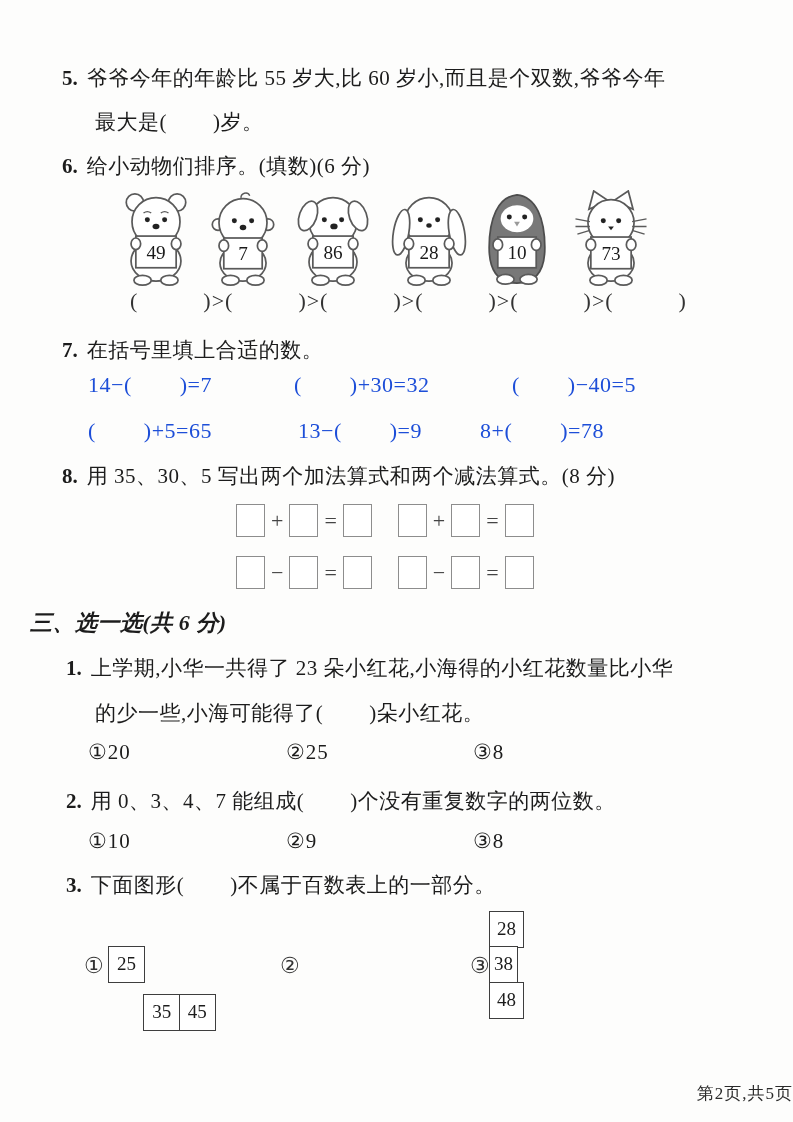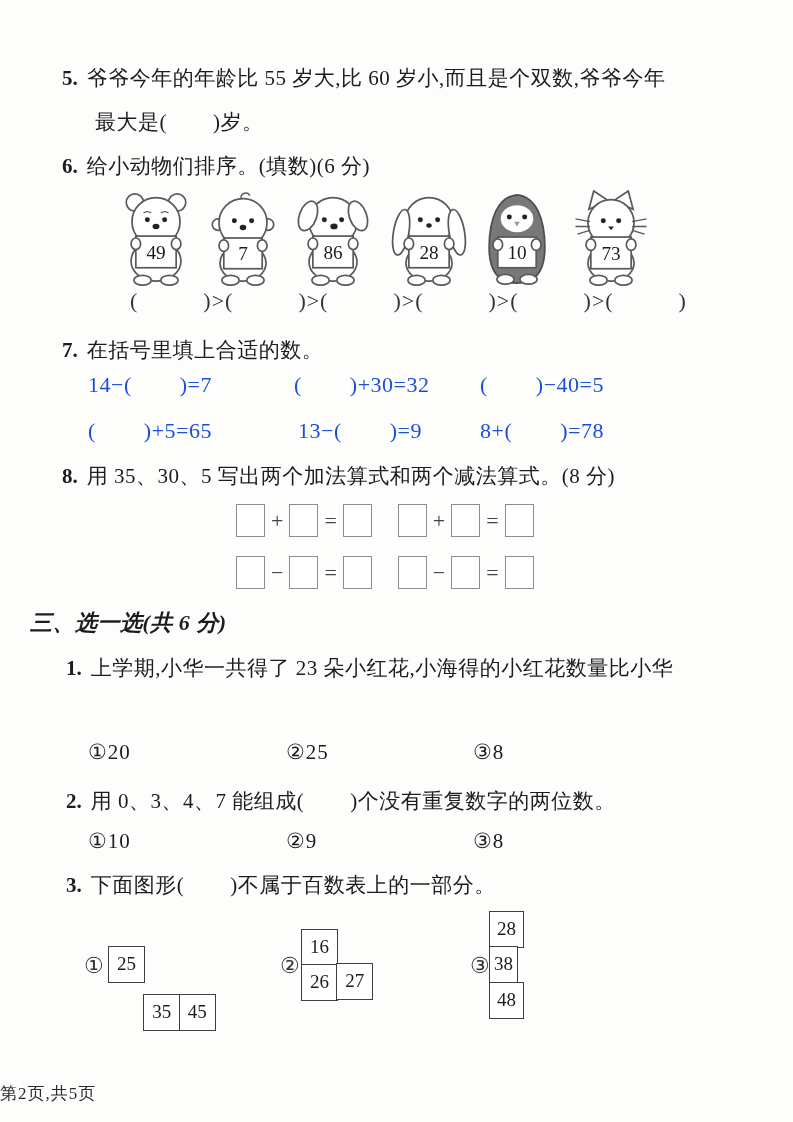--- a/index.html
+++ b/index.html
@@ -27,21 +27,21 @@
   .cellcol{position:absolute;display:flex;flex-direction:column;}
   .cell{
     box-sizing:border-box;width:37px;height:37px;border:1.7px solid #3e3e3e;
     background:#fff;text-align:center;line-height:34px;font-size:19px;flex:0 0 auto;
   }
   .cellrow .cell + .cell{margin-left:-1.7px;margin-top:48px;}
   .cellcol .cell + .cell, .cellcol .cellrow2{margin-top:-1.7px;}
   .cellrow2{display:flex;}
   .cellrow2 .cell + .cell{margin-left:-1.7px;}
   .diag-label{position:absolute;font-size:22px;color:#333;}
-  .footer{position:absolute;left:0;right:0;text-align:left;font-size:17px;color:#2a2a2a;letter-spacing:1px;}
+  .footer{position:absolute;left:0;right:0;text-align:right;font-size:17px;color:#2a2a2a;letter-spacing:1px;}
   
   .animal{position:absolute;width:82px;height:96px;}
   .animal svg{width:100%;height:100%;}
   .ln{stroke:#5a5a5a;stroke-width:1.8;fill:#fff;}
   .lnthin{stroke:#5a5a5a;stroke-width:1.4;fill:none;}
   .dark{fill:#222;stroke:none;}
   .pengbody{fill:#787878;stroke:#4d4d4d;stroke-width:1.8;}
   .pengwhite{fill:#fff;stroke:none;}
   svg text{font-family:"Liberation Serif","DejaVu Serif",serif;font-size:20px;fill:#1a1a1a;}
 </style>
@@ -173,21 +173,21 @@
   </div>
 
   <div class="compare" style="left:130px;top:288px;">(          )&gt;(          )&gt;(          )&gt;(          )&gt;(          )&gt;(          )</div>
 
   <div class="abs qline" style="left:62px;top:336px;">
     <span class="qnum">7.</span>
     <span class="txt">在括号里填上合适的数。</span>
   </div>
   <div class="eq" style="left:88px;top:372px;">14−(        )=7</div>
   <div class="eq" style="left:294px;top:372px;">(        )+30=32</div>
-  <div class="eq" style="left:480px;top:372px;">(        )−40=5</div>
+  <div class="eq" style="left:512px;top:372px;">(        )−40=5</div>
   <div class="eq" style="left:88px;top:418px;">(        )+5=65</div>
   <div class="eq" style="left:298px;top:418px;">13−(        )=9</div>
   <div class="eq" style="left:480px;top:418px;">8+(        )=78</div>
 
   <div class="abs qline" style="left:62px;top:462px;">
     <span class="qnum">8.</span>
     <span class="txt">用 35、30、5 写出两个加法算式和两个减法算式。(8 分)</span>
   </div>
 
   <div class="boxrow" style="left:236px;top:504px;">
@@ -217,20 +217,21 @@
     <span class="op">=</span>
     <div class="sq"></div>
   </div>
 
   <div class="abs sec-title" style="left:30px;top:608px;">三、选一选(共 6 分)</div>
 
   <div class="abs qline" style="left:66px;top:654px;">
     <span class="qnum">1.</span>
     <span class="txt">上学期,小华一共得了 23 朵小红花,小海得的小红花数量比小华</span>
   </div>
+  <div class="abs indent" style="left:95px;top:699px;">的少一些,小海可能得了(        )朵小红花。</div>
   <div class="opt" style="left:88px;top:740px;">①20</div>
   <div class="opt" style="left:286px;top:740px;">②25</div>
   <div class="opt" style="left:473px;top:740px;">③8</div>
 
   <div class="abs qline" style="left:66px;top:787px;">
     <span class="qnum">2.</span>
     <span class="txt">用 0、3、4、7 能组成(        )个没有重复数字的两位数。</span>
   </div>
   <div class="opt" style="left:88px;top:829px;">①10</div>
   <div class="opt" style="left:286px;top:829px;">②9</div>
@@ -242,27 +243,20 @@
   </div>
 
   <div class="diag-label" style="left:84px;top:953px;">①</div>
   <div class="cellrow" style="left:108px;top:946px;">
     <div class="cell">25</div>
     <div class="cell">35</div>
     <div class="cell">45</div>
   </div>
 
   <div class="diag-label" style="left:280px;top:953px;">②</div>
-  <div class="cellcol" style="left:301px;top:929px;">
-    <div class="cell">16</div>
-    <div class="cellrow2">
-      <div class="cell">26</div>
-      <div class="cell">27</div>
-    </div>
-  </div>
 
   <div class="diag-label" style="left:470px;top:953px;">③</div>
   <div class="cellcol" style="left:489px;top:911px;">
     <div class="cell" style="width:35px;">28</div>
     <div class="cell" style="width:29px;">38</div>
     <div class="cell" style="width:35px;">48</div>
   </div>
 
   <div class="footer" style="top:1082px;">第2页,共5页</div>
 

